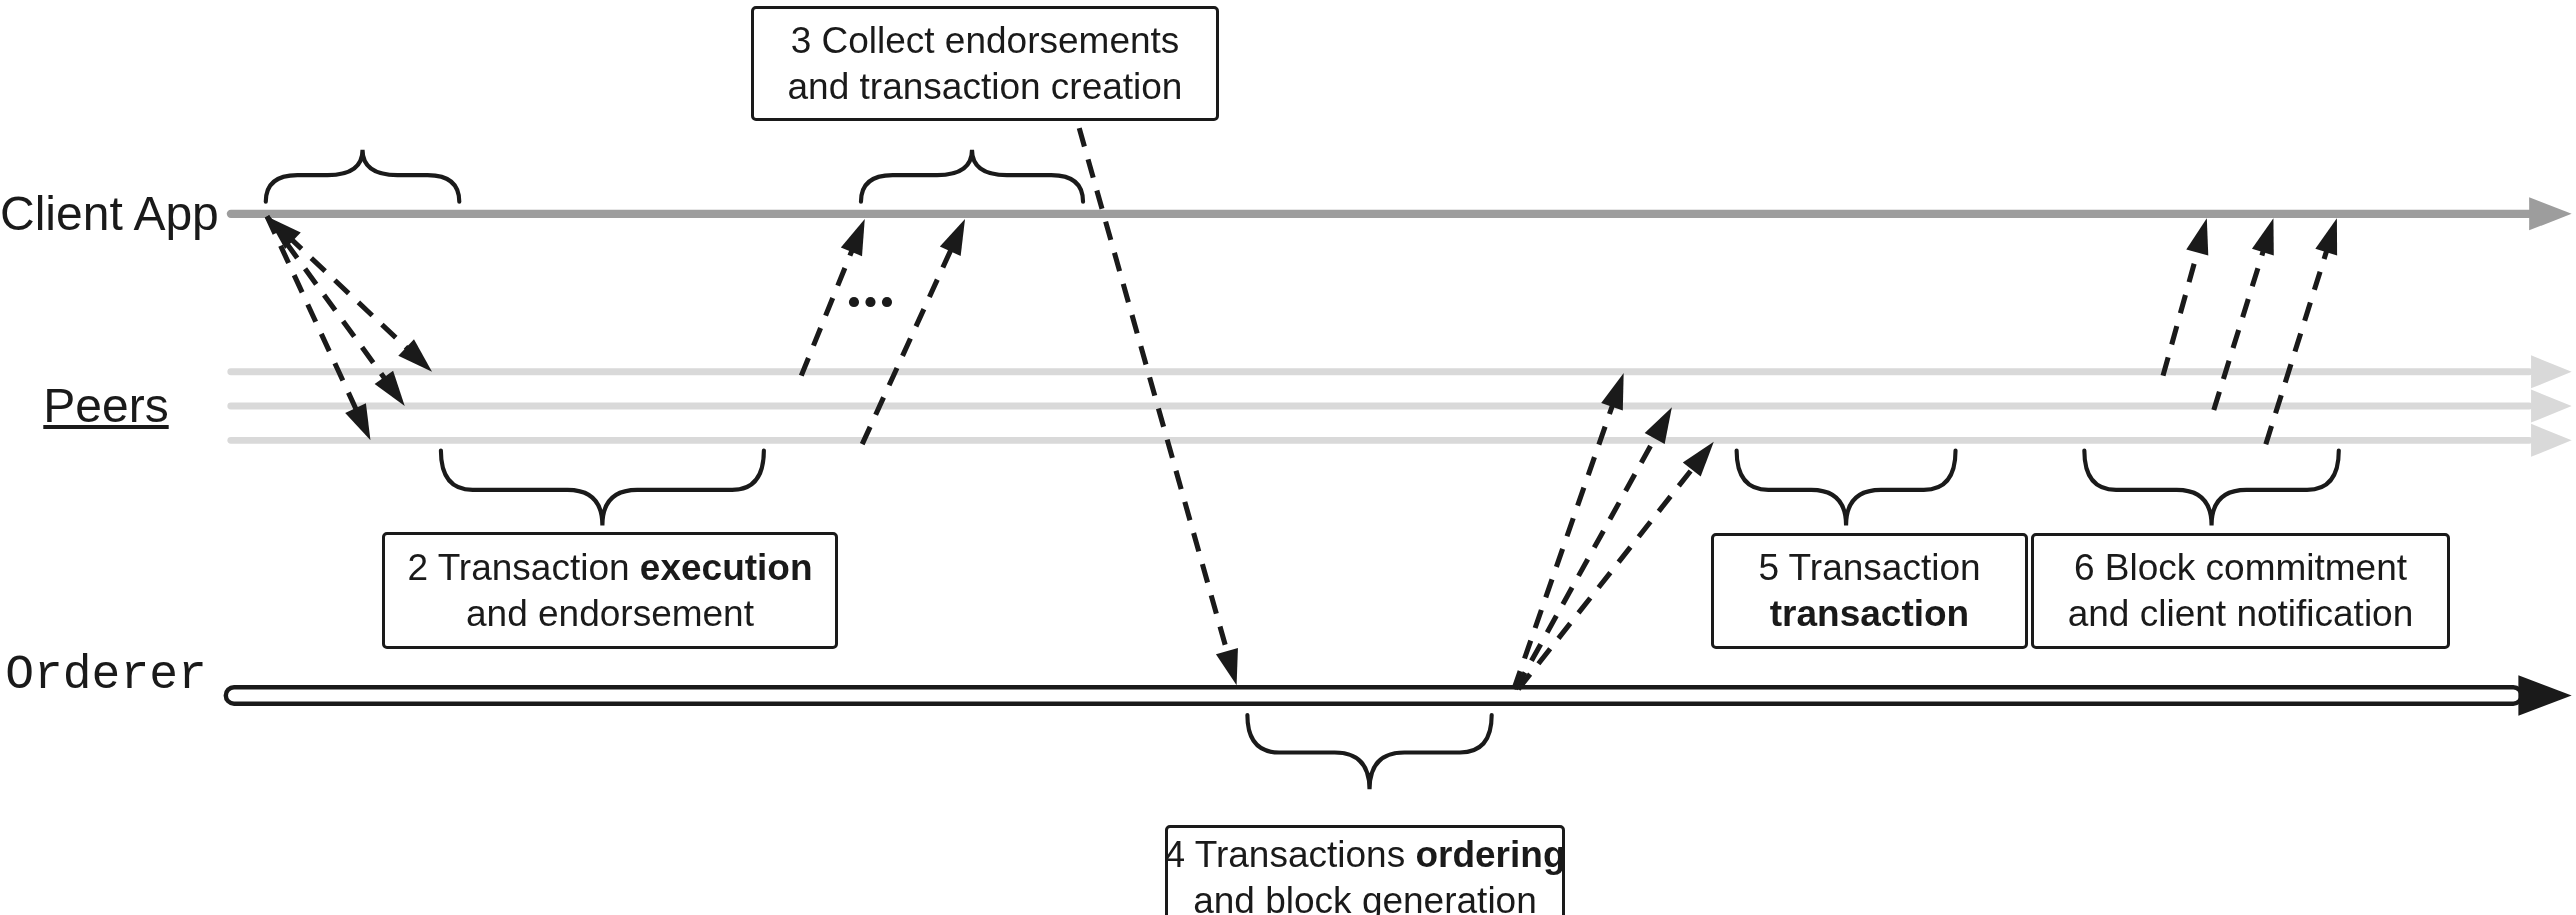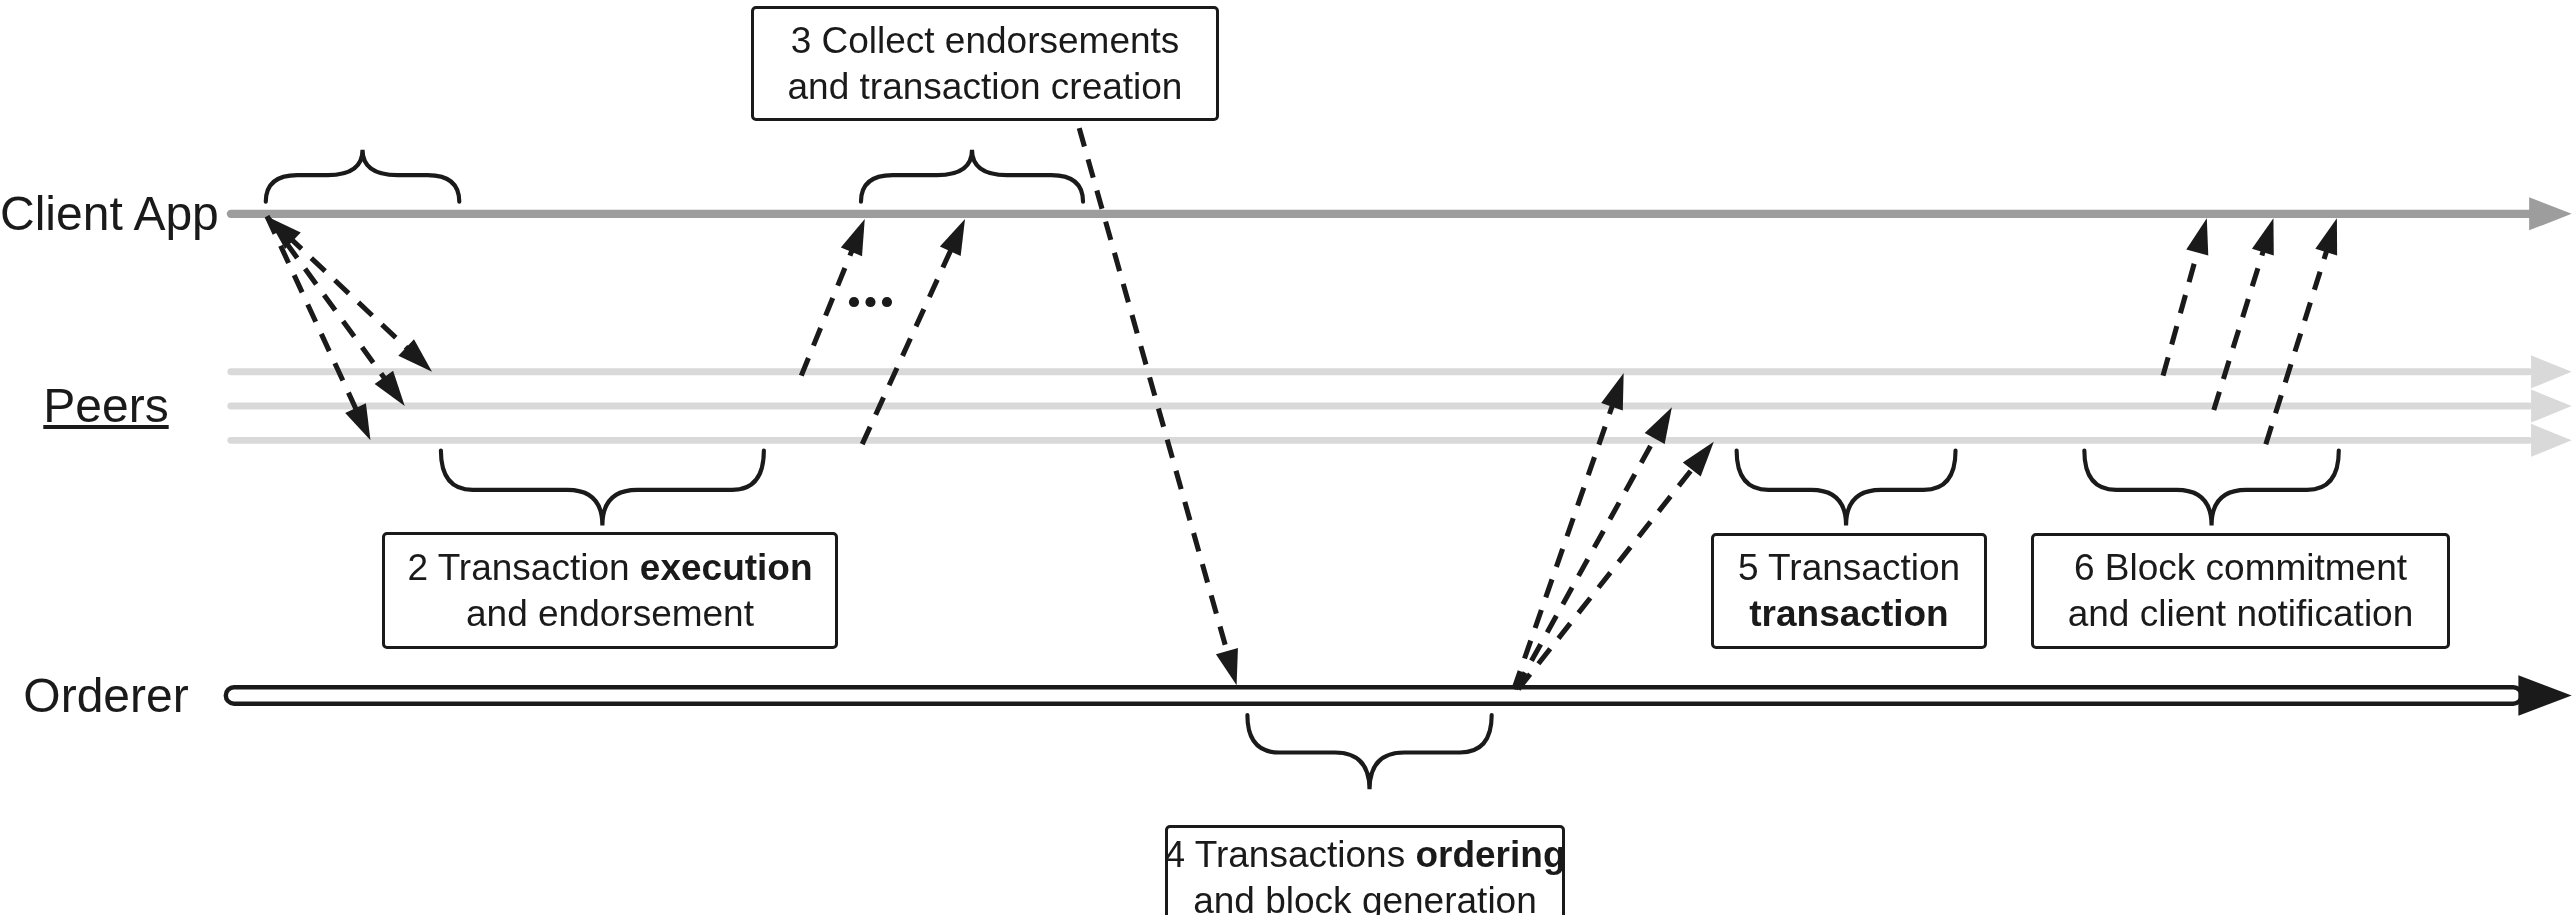--- a/index.html
+++ b/index.html
@@ -10,26 +10,26 @@
                   color:#1a1a1a;white-space:nowrap;}
   .step-box{position:absolute;border:3.2px solid #1a1a1a;border-radius:5px;background:#ffffff;
             display:flex;flex-direction:column;align-items:center;justify-content:center;
             text-align:center;font-size:37px;line-height:1.24;color:#1a1a1a;box-sizing:border-box;
             white-space:nowrap;}
   .step-box .seg-bold{font-weight:bold;}
   
   #box-step-1{left:173px;top:48px;width:418px;height:75px;}
   #box-step-3{left:751px;top:6.3px;width:468px;height:115px;}
   #box-step-2{left:382px;top:532px;width:456px;height:117px;}
-  #box-step-5{left:1711px;top:533px;width:276px;height:116px;text-align:right;}
+  #box-step-5{left:1711px;top:533px;width:317px;height:116px;text-align:right;}
   #box-step-6{left:2031px;top:533px;width:419px;height:116px;}
   #box-step-4{left:1165px;top:825px;width:400px;height:105px;}
   #label-client-app{left:0px;top:185px;}
   #label-peers{left:0px;top:377px;text-decoration:underline;}
-  #label-orderer{left:0px;top:667px;}
+  #label-orderer{left:0px;top:646px;font-family:Liberation Mono, monospace;}
 </style>
 </head>
 <body>
 
 <div id="canvas">
 
   <svg id="diagram-svg" width="2576" height="915" viewBox="0 0 4058 1442">
 
     <g>
       <line x1="363" y1="337" x2="3985" y2="337" stroke="#9d9d9d" stroke-width="13" stroke-linecap="round"></line>

